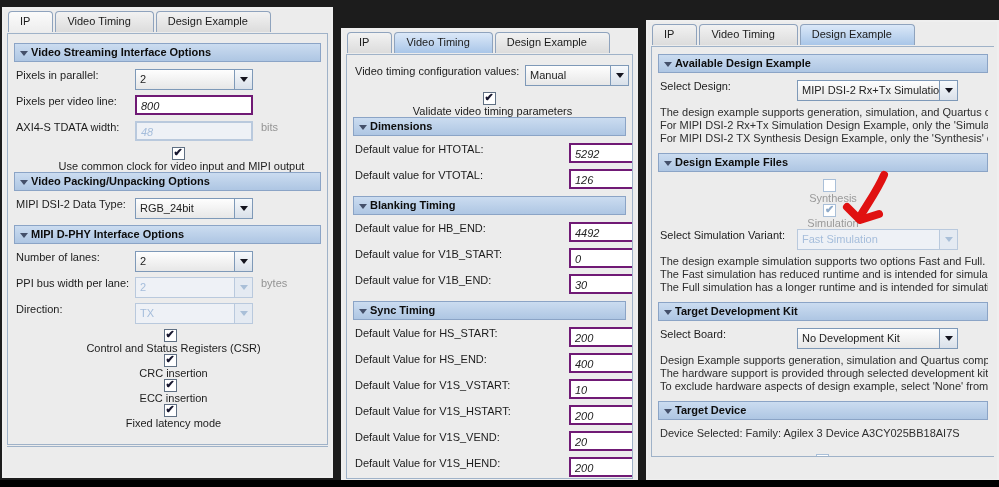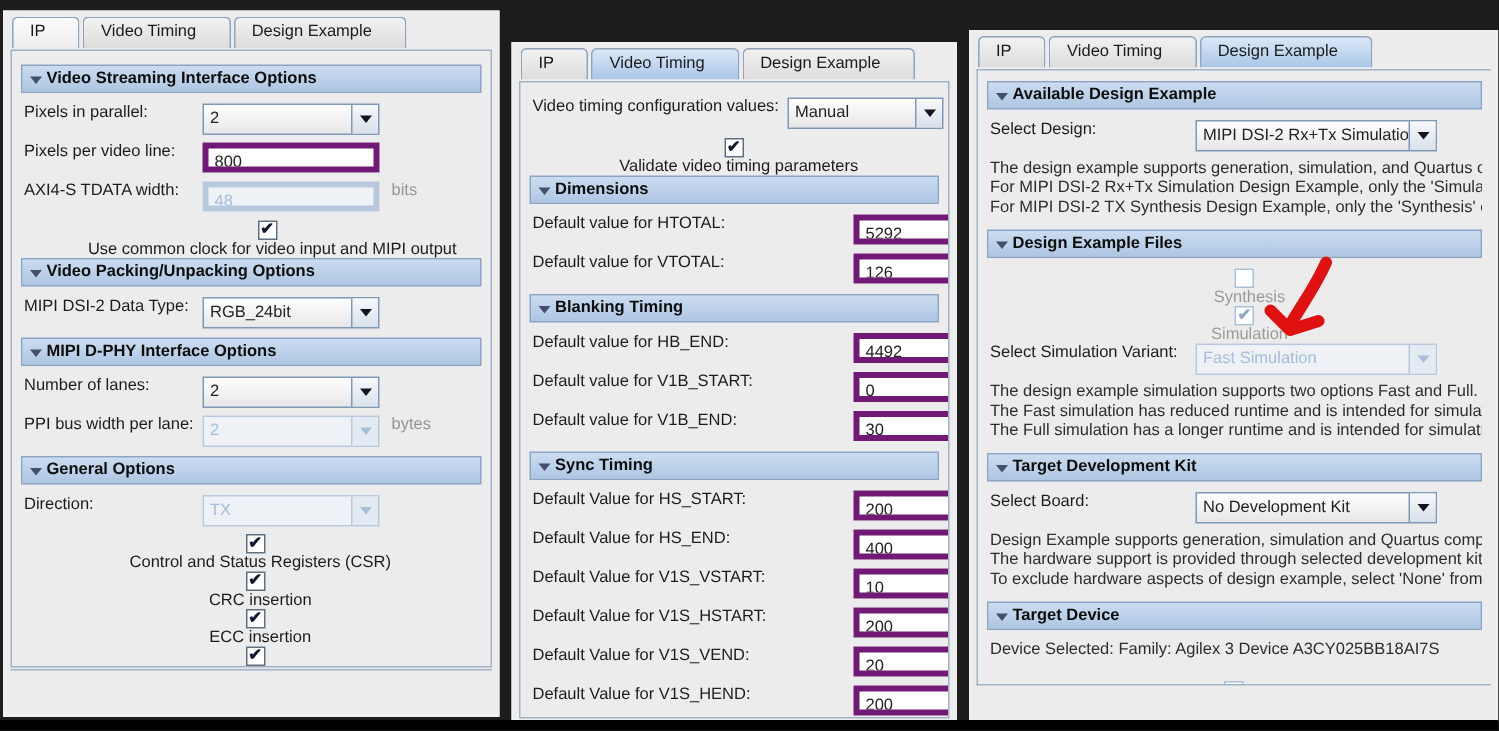--- a/index.html
+++ b/index.html
@@ -21,22 +21,22 @@
   .sec-header { position:relative; background:linear-gradient(#cbdcf0,#aec6e3);
                 border:1px solid #8ba4c6; font-size:11px; font-weight:bold; color:#0d0d0d;
                 padding:2px 4px 3px 16px; margin:6px 0 7px 0; white-space:nowrap; overflow:hidden; }
   .sec-header::before { content:""; position:absolute; left:5px; top:7px; width:0; height:0;
                 border-left:4px solid transparent; border-right:4px solid transparent;
                 border-top:5px solid #44506a; }
   .row { display:flex; align-items:flex-start; height:21px; margin:0 0 5px 2px; }
   .lbl { font-size:11px; color:#1c1c1c; white-space:nowrap; }
   .unit { font-size:11px; color:#949494; margin-left:8px; white-space:nowrap; }
 
-  .field { height:20px; background:#fff; border:4px solid #701a75; font-size:11px; color:#222;
-           padding:3px 4px; white-space:nowrap; overflow:hidden; }
+  .field { height:20px; background:#fff; border:2px solid #701a75; font-size:11px; color:#222;
+           padding:3px 4px; white-space:nowrap; overflow:hidden;font-style:italic; }
   .field.disabled { background:#eef1f6; border-color:#b9c9dd; color:#a5bddb; }
 
   .combo { display:flex; height:21px; border:1px solid #7e99b8; background:linear-gradient(#fefefe,#e7e7e7); }
   .combo .val { flex:1; font-size:11px; color:#222; padding:3px 4px; white-space:nowrap; overflow:hidden; }
   .combo .btn { width:18px; border-left:1px solid #7e99b8; background:linear-gradient(#f6f9fc,#d9e0e9);
                 display:flex; align-items:center; justify-content:center; }
   .combo .tri { width:0; height:0; border-left:4px solid transparent; border-right:4px solid transparent;
                 border-top:5px solid #14141e; }
   .combo.disabled { border-color:#b9c9dd; background:#eef1f6; }
   .combo.disabled .val { color:#a5bddb; }
@@ -139,21 +139,20 @@
         <span class="lbl">PPI bus width per lane:</span>
         <div class="combo ctl disabled">
           <span class="val">2</span>
           <span class="btn">
               <i class="tri"></i>
             </span>
         </div>
         <span class="unit">bytes</span>
       </div>
 
-      <div class="sec-header">General Options</div>
       <div class="row">
         <span class="lbl">Direction:</span>
         <div class="combo ctl disabled">
           <span class="val">TX</span>
           <span class="btn">
               <i class="tri"></i>
             </span>
         </div>
       </div>
       <div class="cbrow" style="margin-left:12px">

